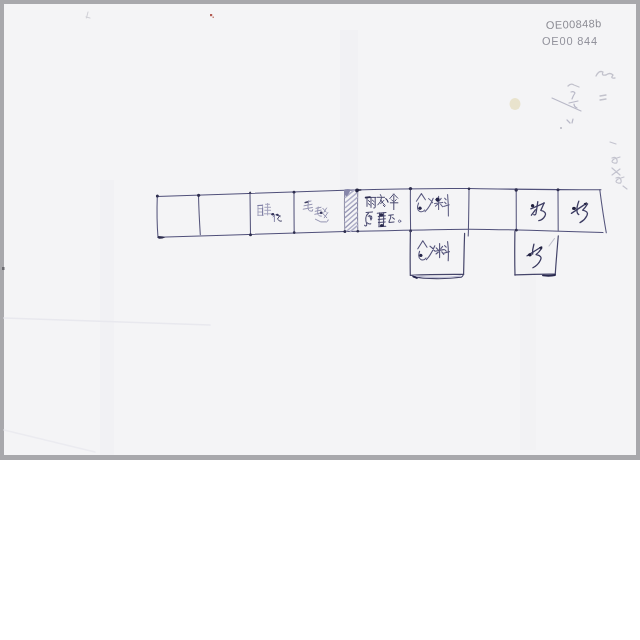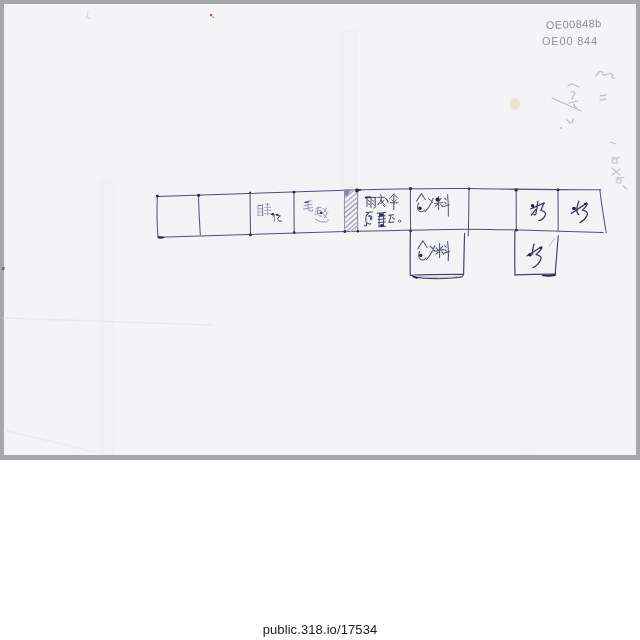--- a/index.html
+++ b/index.html
@@ -260,15 +260,14 @@
     <path d="M527.6,257.8 L541.6,249"></path>
     <path d="M542.4,249.8 q-3.2,4.8 -5.8,6.8 q6.6,1.2 4.4,5.4 q-2.2,4.8 -7.6,7.8"></path>
   </g>
 
   <path d="M538.9,247.4 l3.4,-1.2 l-1,3.4 z" fill="#1e1e3c" stroke="none"></path>
 
   <ellipse cx="529.9" cy="254.8" rx="1.9" ry="1.6" fill="#1e1e3c" stroke="none"></ellipse>
 
 </svg>
 
-<div class="abs" style="left:0;top:622px;width:640px;text-align:center;font-size:13px;letter-spacing:0.1px;color:#1c1c1c;">public.318.io/17534</div>
 
 </div>
 
 </body></html>

